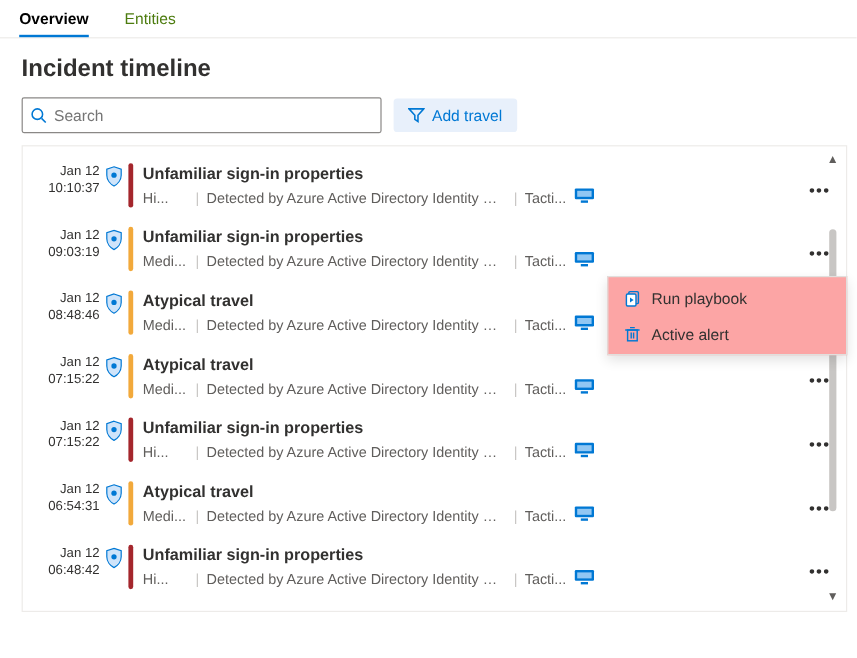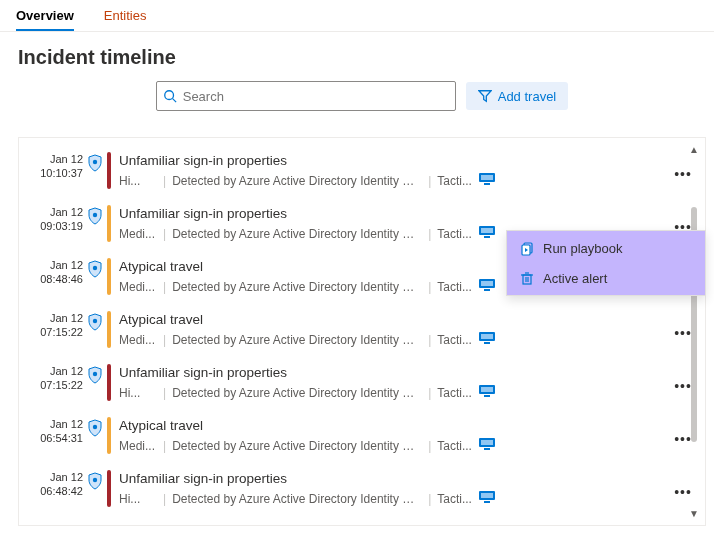--- a/index.html
+++ b/index.html
@@ -1,51 +1,51 @@
 <!DOCTYPE html>
 <html><head>
 <meta charset="utf-8">
 <style>
   * { box-sizing: border-box; margin: 0; padding: 0; font-family: "Segoe UI", Arial, sans-serif; }
   body { width: 714px; height: 548px; background: #fff; font-size: 13px; color: #323130; }
   .tabs { display: flex; gap: 30px; padding: 0 12px 0 16px; border-bottom: 1px solid #edebe9; }
-  .tab { padding: 8px 0 6px; font-size: 13px; color: #c2410c; cursor: pointer; border-bottom: 2px solid transparent; }
+  .tab { padding: 8px 0 6px; font-size: 13px; color: #4d7c0f; cursor: pointer; border-bottom: 2px solid transparent; }
   .tab.active { color: #000; font-weight: 600; border-bottom: 2px solid #0078d4; }
   .panel { padding: 14px 8px 8px 18px; }
   .section-title { font-weight: 600; font-size: 20px; margin-bottom: 12px; }
-  .controls { display: flex; gap: 10px; align-items: center; margin-bottom: 26px; justify-content: center; }
+  .controls { display: flex; gap: 10px; align-items: center; margin-bottom: 10px; }
   .search { display: flex; align-items: center; width: 300px; height: 30px; border: 1px solid #8a8886; border-radius: 2px; padding: 0 6px; background: #fff; }
   .search svg { width: 14px; height: 14px; margin-right: 6px; fill: none; stroke: #0078d4; stroke-width: 1.5; }
   .search input { flex: 1; border: none; outline: none; font-size: 13px; color: #605e5c; }
   .addfilter { display: flex; align-items: center; height: 28px; padding: 0 12px; background: #e8f0fb; border-radius: 3px; color: #0078d4; font-size: 13px; cursor: pointer; gap: 6px; }
   .addfilter svg { width: 14px; height: 14px; fill: none; stroke: #0078d4; stroke-width: 1.5; }
   .timeline { border: 1px solid #edebe9; padding: 8px 4px 8px 8px; position: relative; }
   .item { display: flex; align-items: flex-start; padding: 6px 4px 10px 4px; position: relative; }
   .dt { width: 52px; text-align: right; font-size: 11px; line-height: 14px; color: #323130; }
   .marker { width: 24px; display: flex; justify-content: center; padding-top: 2px; }
   .shield { width: 16px; height: 18px; }
   .sevbar { width: 4px; align-self: stretch; border-radius: 2px; margin-right: 8px; }
   .sev-high { background: #a4262c; }
   .sev-med { background: #f2a93b; }
   .content { flex: 1; min-width: 0; }
-  .title { font-weight: 400; font-size: 13.5px; line-height: 18px; margin-bottom: 2px; }
+  .title { font-weight: 700; font-size: 13.5px; line-height: 18px; margin-bottom: 2px; }
   .meta { display: flex; align-items: center; font-size: 12px; color: #605e5c; gap: 6px; white-space: nowrap; overflow: hidden; }
   .meta .sep { color: #c8c6c4; }
   .meta .sev { width: 38px; overflow: hidden; text-overflow: ellipsis; }
   .meta .det { max-width: 250px; overflow: hidden; text-overflow: ellipsis; }
   .meta .tac { overflow: hidden; text-overflow: ellipsis; }
   .mon { width: 18px; height: 14px; display: inline-block; }
   .more { width: 28px; display: flex; justify-content: center; align-items: center; position: relative; padding-top: 12px; }
   .more-btn { width: 22px; height: 20px; display: flex; align-items: center; justify-content: center; cursor: pointer; font-size: 14px; letter-spacing: 1px; color: #323130; }
   .more-btn .dots { line-height: 6px; }
   .highlight { border: 2px solid #d13438; }
   .scrolltrack { position: absolute; right: 4px; top: 6px; bottom: 6px; width: 14px; display: flex; flex-direction: column; align-items: center; }
   .arrow { font-size: 10px; color: #605e5c; cursor: pointer; }
   .thumb { width: 6px; background: #c8c6c4; border-radius: 3px; margin-top: 52px; height: 235px; }
-  .menu { position: absolute; left: 506px; top: 230px; width: 200px; background: #c4b5fd; border: 1px solid #e1dfdd; box-shadow: 0 4px 10px rgba(0,0,0,.12); padding: 2px 0; z-index: 10; }
+  .menu { position: absolute; left: 506px; top: 230px; width: 200px; background: #fca5a5; border: 1px solid #e1dfdd; box-shadow: 0 4px 10px rgba(0,0,0,.12); padding: 2px 0; z-index: 10; }
   .menu-item { display: flex; align-items: center; gap: 8px; padding: 7px 12px; font-size: 13px; cursor: pointer; }
   .menu-item svg { width: 16px; height: 16px; }
 </style>
 </head>
 <body>
 
 <div class="tabs">
   <div class="tab active">Overview</div>
   <div class="tab">Entities</div>
 </div>

